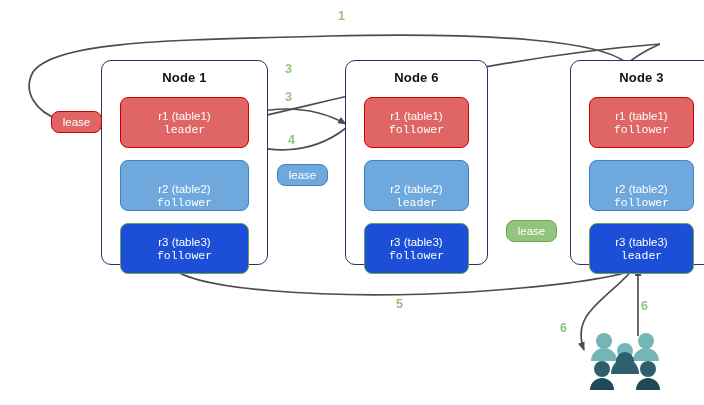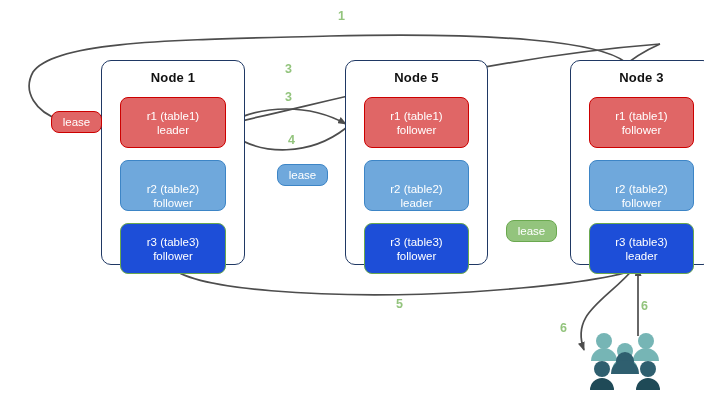--- a/index.html
+++ b/index.html
@@ -52,21 +52,21 @@
     border-radius: 8px;
     display: flex;
     flex-direction: column;
     align-items: center;
     justify-content: center;
     color: #ffffff;
     font-size: 11.5px;
     line-height: 14px;
     text-align: center;
   }
-  .replica .line2 { display: block; }
+  .replica .line2 { display: block; font-family: Liberation Mono, monospace; }
   .rep-red   { background: #e06666; border: 1.6px solid #cc0000; }
   .rep-blue  { background: #6fa8dc; border: 1.6px solid #3d85c6; justify-content: flex-end; }
   .rep-green { background: #1d4ed8; border: 1.6px solid #6aa84f; }
 
   .r-slot-0 { top: 36px; }
   .r-slot-1 { top: 99px; }
   .r-slot-2 { top: 162px; }
 
   
   .lease {
@@ -131,38 +131,38 @@
   </svg>
 
   <div class="step-label" style="left:338px; top:10px;">1</div>
   <div class="step-label" style="left:285px; top:63px;">3</div>
   <div class="step-label" style="left:285px; top:91px;">3</div>
   <div class="step-label" style="left:288px; top:134px;">4</div>
   <div class="step-label" style="left:396px; top:298px;">5</div>
   <div class="step-label" style="left:641px; top:300px;">6</div>
   <div class="step-label" style="left:560px; top:322px;">6</div>
 
-  <div class="node" style="left:101px; top:60px; width:144px; height:205px;">
+  <div class="node" style="left:101px; top:60px; width:167px; height:205px;">
     <div class="node-title">Node 1</div>
     <div class="replica rep-red r-slot-0">
       <span>r1 (table1)</span>
       <span class="line2">leader</span>
     </div>
     <div class="replica rep-blue r-slot-1">
       <span>r2 (table2)</span>
       <span class="line2">follower</span>
     </div>
     <div class="replica rep-green r-slot-2">
       <span>r3 (table3)</span>
       <span class="line2">follower</span>
     </div>
   </div>
 
   <div class="node" style="left:345px; top:60px; width:143px; height:205px;">
-    <div class="node-title">Node 5</div>
+    <div class="node-title">Node 6</div>
     <div class="replica rep-red r-slot-0">
       <span>r1 (table1)</span>
       <span class="line2">follower</span>
     </div>
     <div class="replica rep-blue r-slot-1">
       <span>r2 (table2)</span>
       <span class="line2">leader</span>
     </div>
     <div class="replica rep-green r-slot-2">
       <span>r3 (table3)</span>

